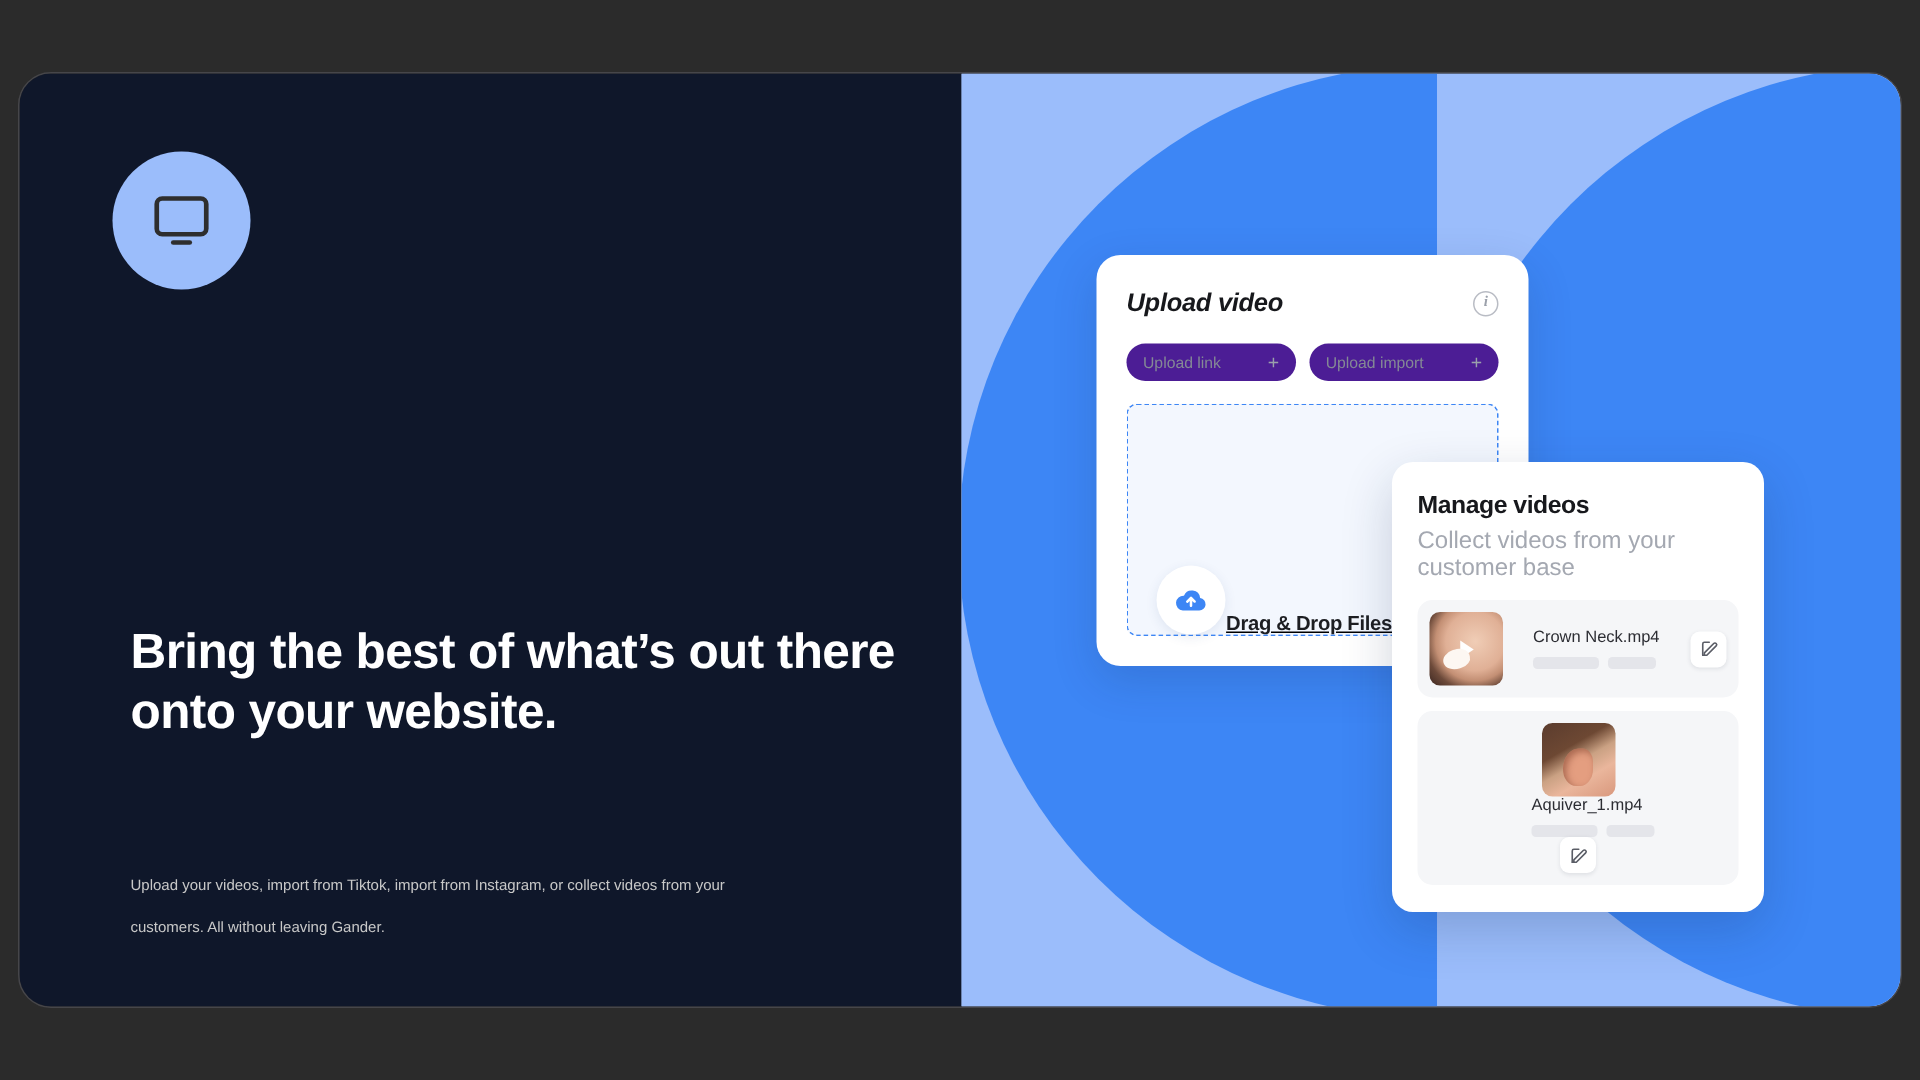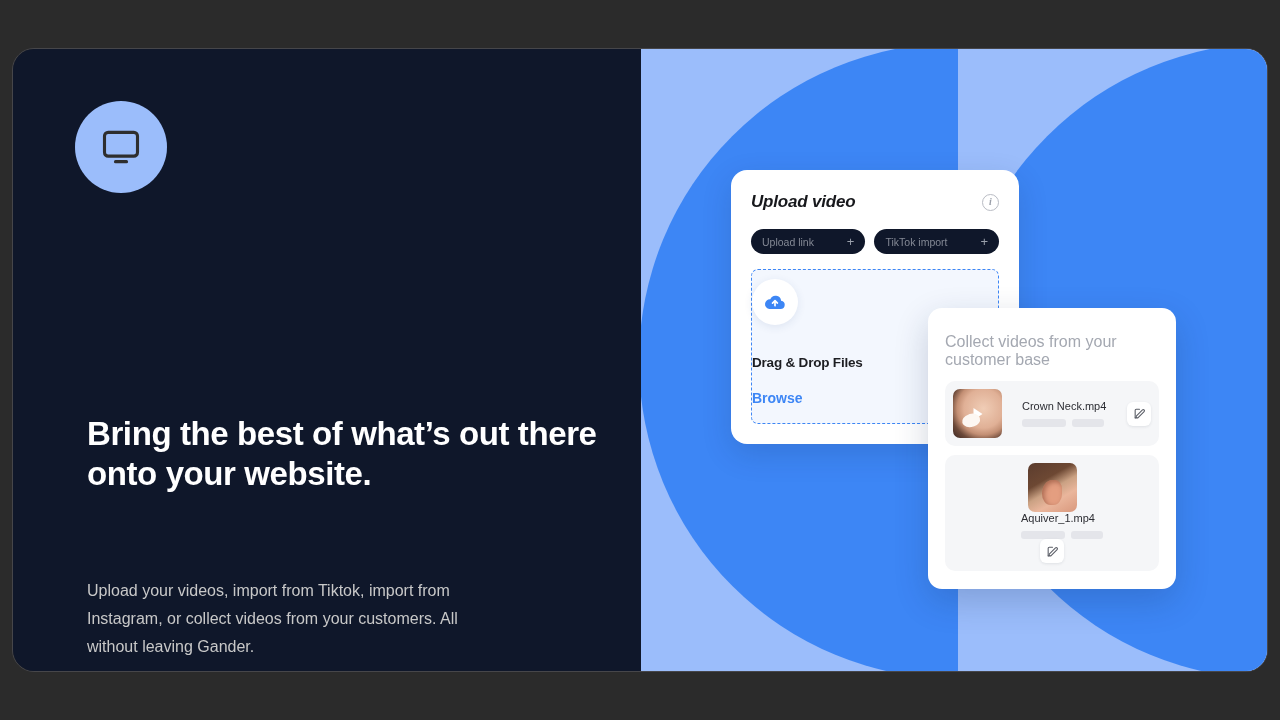--- a/index.html
+++ b/index.html
@@ -65,21 +65,21 @@
     font-weight: 700;
     letter-spacing: -0.4px;
   }
 
   .subcopy {
     position: absolute;
     left: 74px;
     top: 528px;
     width: 400px;
     color: #c8c8c8;
-    font-size: 16px;
+    font-size: 10px;
     line-height: 28px;
     font-weight: 400;
   }
 
   
   .art-panel {
     position: relative;
     flex: 1 1 auto;
     height: 100%;
     overflow: hidden;
@@ -153,40 +153,41 @@
     justify-content: center;
     font-family: "Liberation Serif", serif;
     line-height: 1;
   }
 
   .pill-row { display: flex; gap: 9px; margin-bottom: 15px; }
   .pill {
     flex: 1 1 auto;
     height: 25px;
     border-radius: 13px;
-    background: #0f172a;
+    background: #4c1d95;
     display: flex;
     align-items: center;
     justify-content: space-between;
     padding: 0 11px;
     font-size: 10.5px;
     color: #848995;
   }
   .pill .plus { font-size: 13px; color: #9aa0ab; line-height: 1; }
 
   .dropzone {
     height: 155px;
     border: 1.6px dashed #3d86f5;
     border-radius: 7px;
     background: #f3f7fe;
     display: flex;
-    flex-direction: column;
-    align-items: flex-start;
+    flex-direction: row;
+    align-items: flex-end;
     justify-content: center;
     position: relative;
+    text-decoration: underline;
   }
   .cloud-badge {
     width: 46px; height: 46px;
     border-radius: 50%;
     background: #ffffff;
     display: flex; align-items: center; justify-content: center;
     box-shadow: 0 2px 8px rgba(40,70,130,0.10);
     margin-top: -8px;
   }
   .drop-label {
@@ -339,39 +340,40 @@
           <span class="upload-title">Upload video</span>
           <span class="info-icon">i</span>
         </div>
 
         <div class="pill-row">
           <div class="pill">
             <span>Upload link</span>
             <span class="plus">+</span>
           </div>
           <div class="pill">
-            <span>TikTok import</span>
+            <span>Upload import</span>
             <span class="plus">+</span>
           </div>
         </div>
 
         <div class="dropzone">
           <div class="cloud-badge">
             <svg width="24" height="24" viewBox="0 0 24 24" fill="#3d86f5">
               <path d="M6.5 19h11a4.2 4.2 0 0 0 .6-8.36 5.6 5.6 0 0 0-10.79-1.4A4.3 4.3 0 0 0 6.5 19z"></path>
               <path d="M12 16.6a.85.85 0 0 0 .85-.85v-3.1l1 1a.85.85 0 0 0 1.2-1.2l-2.45-2.45a.85.85 0 0 0-1.2 0L8.95 12.45a.85.85 0 1 0 1.2 1.2l1-1v3.1c0 .47.38.85.85.85z" fill="#ffffff"></path>
             </svg>
           </div>
           <div class="drop-label">Drag &amp; Drop Files</div>
           <div class="browse-link">Browse</div>
         </div>
       </div>
 
       <div class="manage-card">
 
+        <div class="manage-title">Manage videos</div>
         <div class="manage-sub">Collect videos from your customer base</div>
 
         <div class="video-row">
           <div class="thumb thumb-a">
             <span class="play"></span>
           </div>
           <div class="video-meta">
             <div class="video-name">Crown Neck.mp4</div>
             <div class="bar-row">
               <span class="bar w1"></span>

